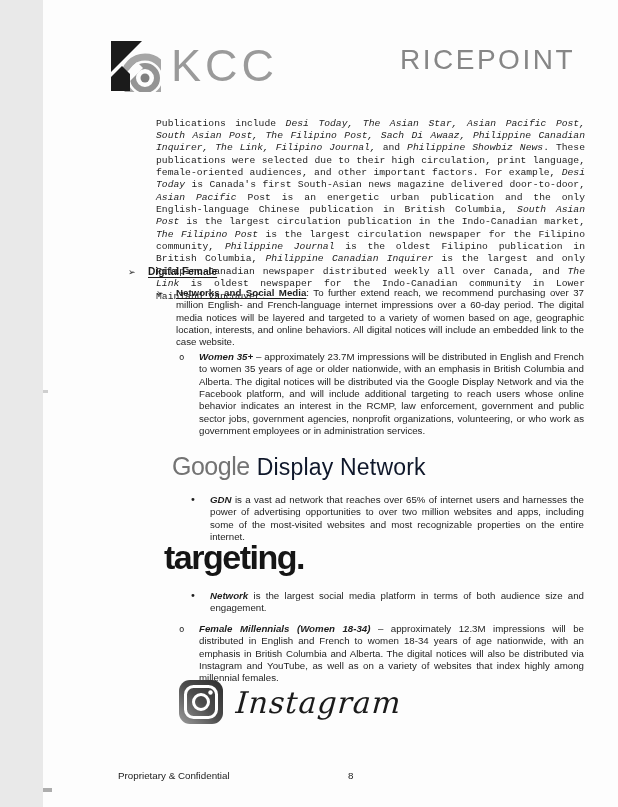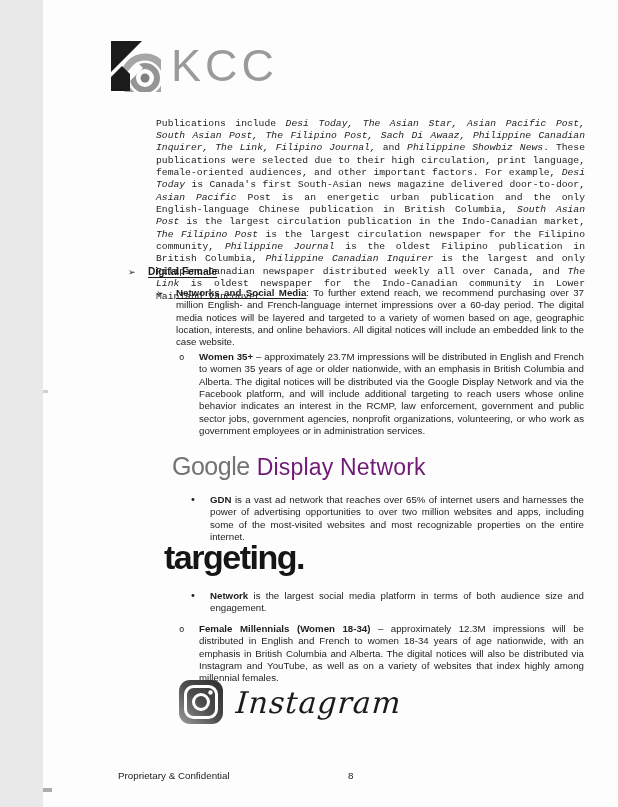--- a/index.html
+++ b/index.html
@@ -30,21 +30,21 @@
   }
   .rp-sub{
     font-size:10.5px;color:#6f6f6f;margin-top:2px;padding-right:8px;
     letter-spacing:0.3px;
   }
   
   .bodytext{
     font-size:9.7px;line-height:12.35px;text-align:justify;color:#1d1d1d;
   }
   .r-i{font-style:italic;}
-  .r-bi{font-weight:bold;}
+  .r-bi{font-weight:bold;font-style:italic;}
   .r-bu{font-weight:bold;text-decoration:underline;text-underline-offset:2px;}
   .intro{position:absolute;left:113px;top:108px;width:429px;font-family:Liberation Mono, monospace;}
   .flexrow{position:absolute;display:flex;align-items:flex-start;}
   .bullet{
     flex:0 0 20px;font-family:"DejaVu Sans",sans-serif;
     font-size:9.5px;line-height:12.35px;color:#1d1d1d;
   }
   .bullet.arrow{font-size:9px;}
   .bullet.circle{font-family:"DejaVu Sans Mono",monospace;font-size:9px;}
   .bullet.dot{font-size:10px;}
@@ -62,21 +62,21 @@
   .fb-row{left:147px;top:590px;width:394px;}
   .fb-row .bodytext{flex:1;}
   .fm-row{left:136px;top:623px;width:405px;}
   .fm-row .bodytext{flex:1;}
   
   .google-logo{position:absolute;left:129px;top:452px;white-space:nowrap;}
   .google-word{
     font-size:25px;color:#737373;letter-spacing:-0.5px;font-weight:400;text-align:center;
   }
   .google-suffix{
-    font-size:23px;color:#701a75;margin-left:7px;font-weight:400;letter-spacing:0.2px;
+    font-size:23px;color:#0f172a;margin-left:7px;font-weight:400;letter-spacing:0.2px;
   }
   .fb-logo{
     position:absolute;left:121px;top:538px;
     font-size:34px;font-weight:bold;letter-spacing:-1.5px;color:#151515;
   }
   .ig-logo{position:absolute;left:135px;top:679px;display:flex;align-items:center;}
   .ig-word{
     font-family:"DejaVu Serif","Liberation Serif",serif;
     font-style:italic;font-size:30px;color:#1b1b1b;
     margin-left:12px;letter-spacing:1px;transform:skewX(-4deg);
@@ -99,20 +99,21 @@
       <circle cx="36" cy="38" r="12" fill="none" stroke="#949494" stroke-width="6"></circle>
       <circle cx="36" cy="38" r="4.5" fill="#7f7f7f"></circle>
       <polygon points="0,50 28,22 34,28 6,56" fill="#fdfdfd"></polygon>
       <polygon points="2,1 33,1 2,32" fill="#1b1b1b"></polygon>
       <polygon points="2,37 13,26 21,34 21,51 2,51" fill="#1b1b1b"></polygon>
     </svg>
     <span class="kcc-text">KCC</span>
   </div>
 
   <div class="ricepoint">
+    <div class="rp-title">RICEPOINT</div>
   </div>
 
   <p class="intro bodytext"><span>Publications include </span><span class="r-i">Desi Today, The Asian Star, Asian Pacific Post, South Asian Post, The Filipino Post, Sach Di Awaaz, Philippine Canadian Inquirer, The Link, Filipino Journal,</span><span> and </span><span class="r-i">Philippine Showbiz News</span><span>. These publications were selected due to their high circulation, print language, female-oriented audiences, and other important factors. For example, </span><span class="r-i">Desi Today</span><span> is Canada's first South-Asian news magazine delivered door-to-door, </span><span class="r-i">Asian Pacific</span><span> Post is an energetic urban publication and the only English-language Chinese publication in British Columbia, </span><span class="r-i">South Asian Post</span><span> is the largest circulation publication in the Indo-Canadian market, </span><span class="r-i">The Filipino Post</span><span> is the largest circulation newspaper for the Filipino community, </span><span class="r-i">Philippine Journal</span><span> is the oldest Filipino publication in British Columbia, </span><span class="r-i">Philippine Canadian Inquirer</span><span> is the largest and only Filipino-Canadian newspaper distributed weekly all over Canada, and </span><span class="r-i">The Link</span><span> is oldest newspaper for the Indo-Canadian community in Lower Mainland Vancouver.</span></p>
 
   <div class="flexrow dm-row">
     <span class="bullet arrow">➢</span>
     <span class="dm-heading">Digital Female</span>
   </div>
 
   <div class="flexrow nw-row">

